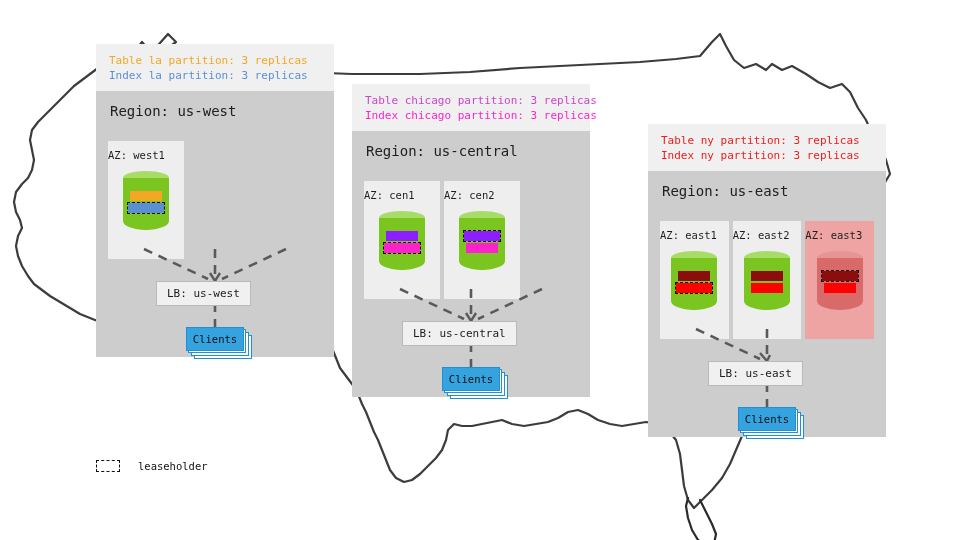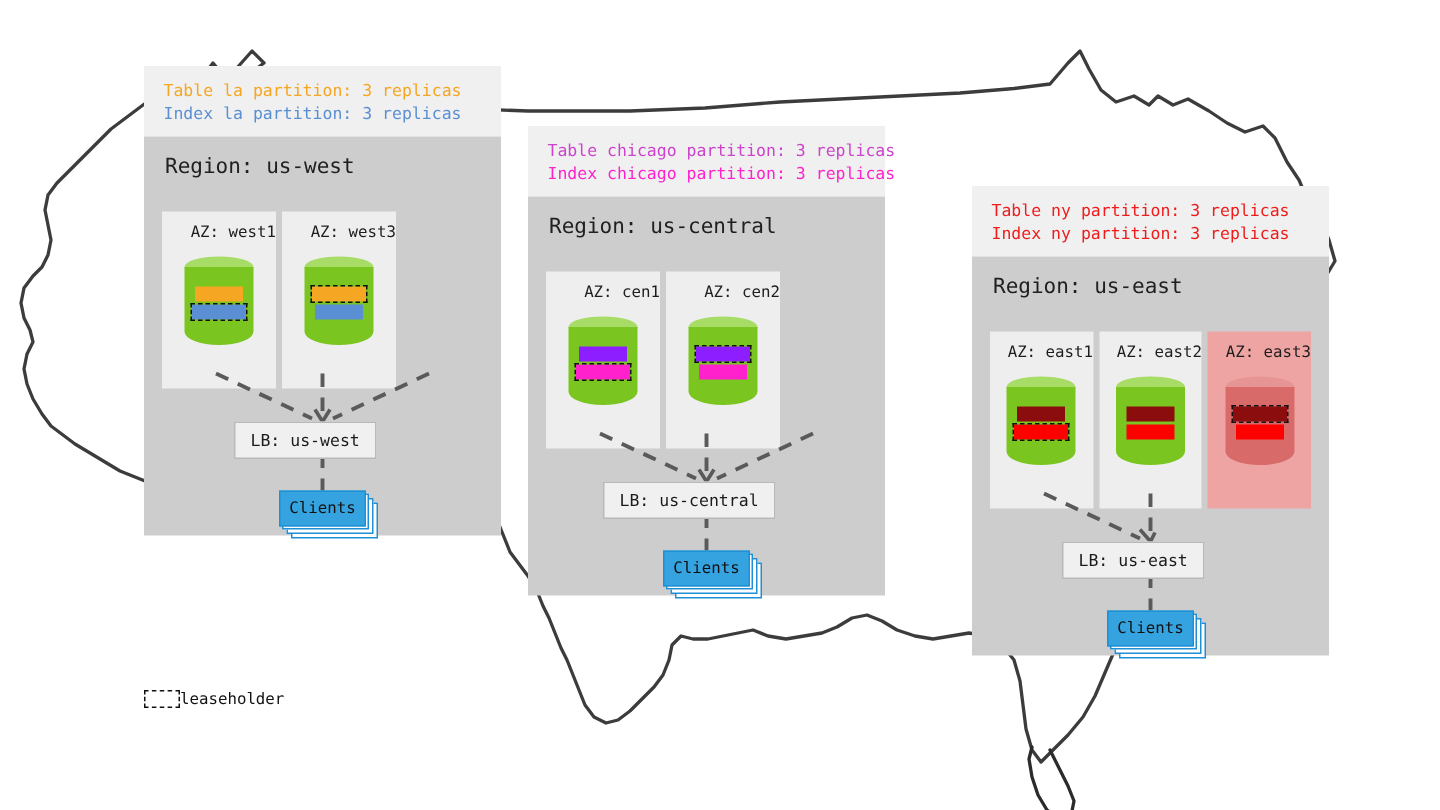--- a/index.html
+++ b/index.html
@@ -38,21 +38,21 @@
   .az{
     background:#eeeeee;
     width:76px;
     padding-top:8px;
     position:relative;
     height:118px;
     box-sizing:border-box;
   }
   .az.failed{background:#efa4a4;}
   .az-label{
-    font-size:10.5px;color:#1d1d1d;text-align:right;white-space:nowrap;
+    font-size:10.5px;color:#1d1d1d;text-align:left;white-space:nowrap;
   }
 
   
   .cyl{
     position:absolute;left:50%;transform:translateX(-50%);
     top:30px;width:46px;height:62px;
   }
   .cyl .body{
     position:absolute;left:0;top:7px;width:46px;height:52px;
     background:#7ac520;
@@ -92,21 +92,21 @@
   .clients{position:absolute;}
   .clients .sh{position:absolute;background:#ffffff;border:1.5px solid #1f8fd6;box-sizing:border-box;width:58px;height:24px;}
   .clients .front{
     position:absolute;left:0;top:0;width:58px;height:24px;
     background:#35a3e0;border:1.5px solid #1f8fd6;box-sizing:border-box;
     font-size:10.5px;color:#101010;
     display:flex;align-items:center;justify-content:center;white-space:nowrap;
   }
 
   
-  #legend{position:absolute;left:96px;top:448px;display:flex;align-items:center;gap:0;}
+  #legend{position:absolute;left:96px;top:448px;display:flex;align-items:center;gap:18px;}
   #legend .swatch{width:24px;height:12px;border:1.6px dashed #111;box-sizing:border-box;}
   #legend .ltxt{font-size:10.5px;color:#111;white-space:nowrap;}
 </style>
 </head>
 <body>
 
 <div id="stage">
 
   <svg id="usmap" viewBox="0 0 960 540" xmlns="http://www.w3.org/2000/svg">
     <path fill="none" stroke="#2b2b2b" stroke-width="2.2" stroke-linejoin="round" stroke-linecap="round" d="M112,48 L124,34 L133,42 L142,30 L148,37 L143,44 L152,40
@@ -160,29 +160,20 @@
           <div class="az-label">AZ: west1</div>
           <div class="cyl">
             <div class="top"></div>
             <div class="body"></div>
             <div class="bar b1" style="background:#f5a623;"></div>
             <div class="bar b2 lease" style="background:#5b8fd4;"></div>
           </div>
         </div>
 
 
-        <div class="az">
-          <div class="az-label">AZ: west3</div>
-          <div class="cyl">
-            <div class="top"></div>
-            <div class="body"></div>
-            <div class="bar b1 lease" style="background:#f5a623;"></div>
-            <div class="bar b2" style="background:#5b8fd4;"></div>
-          </div>
-        </div>
       </div>
 
       <svg class="conn" width="238" height="254" style="left:0;top:0;">
         <g stroke="#5a5a5a" stroke-width="2.6" fill="none" stroke-dasharray="9,7" stroke-linecap="butt">
           <path d="M48,158 L112,188"></path>
           <path d="M190,158 L126,188"></path>
         </g>
         <g stroke="#5a5a5a" stroke-width="2.6" fill="none" stroke-dasharray="9,7">
           <path d="M119,158 L119,188"></path>
         </g>

